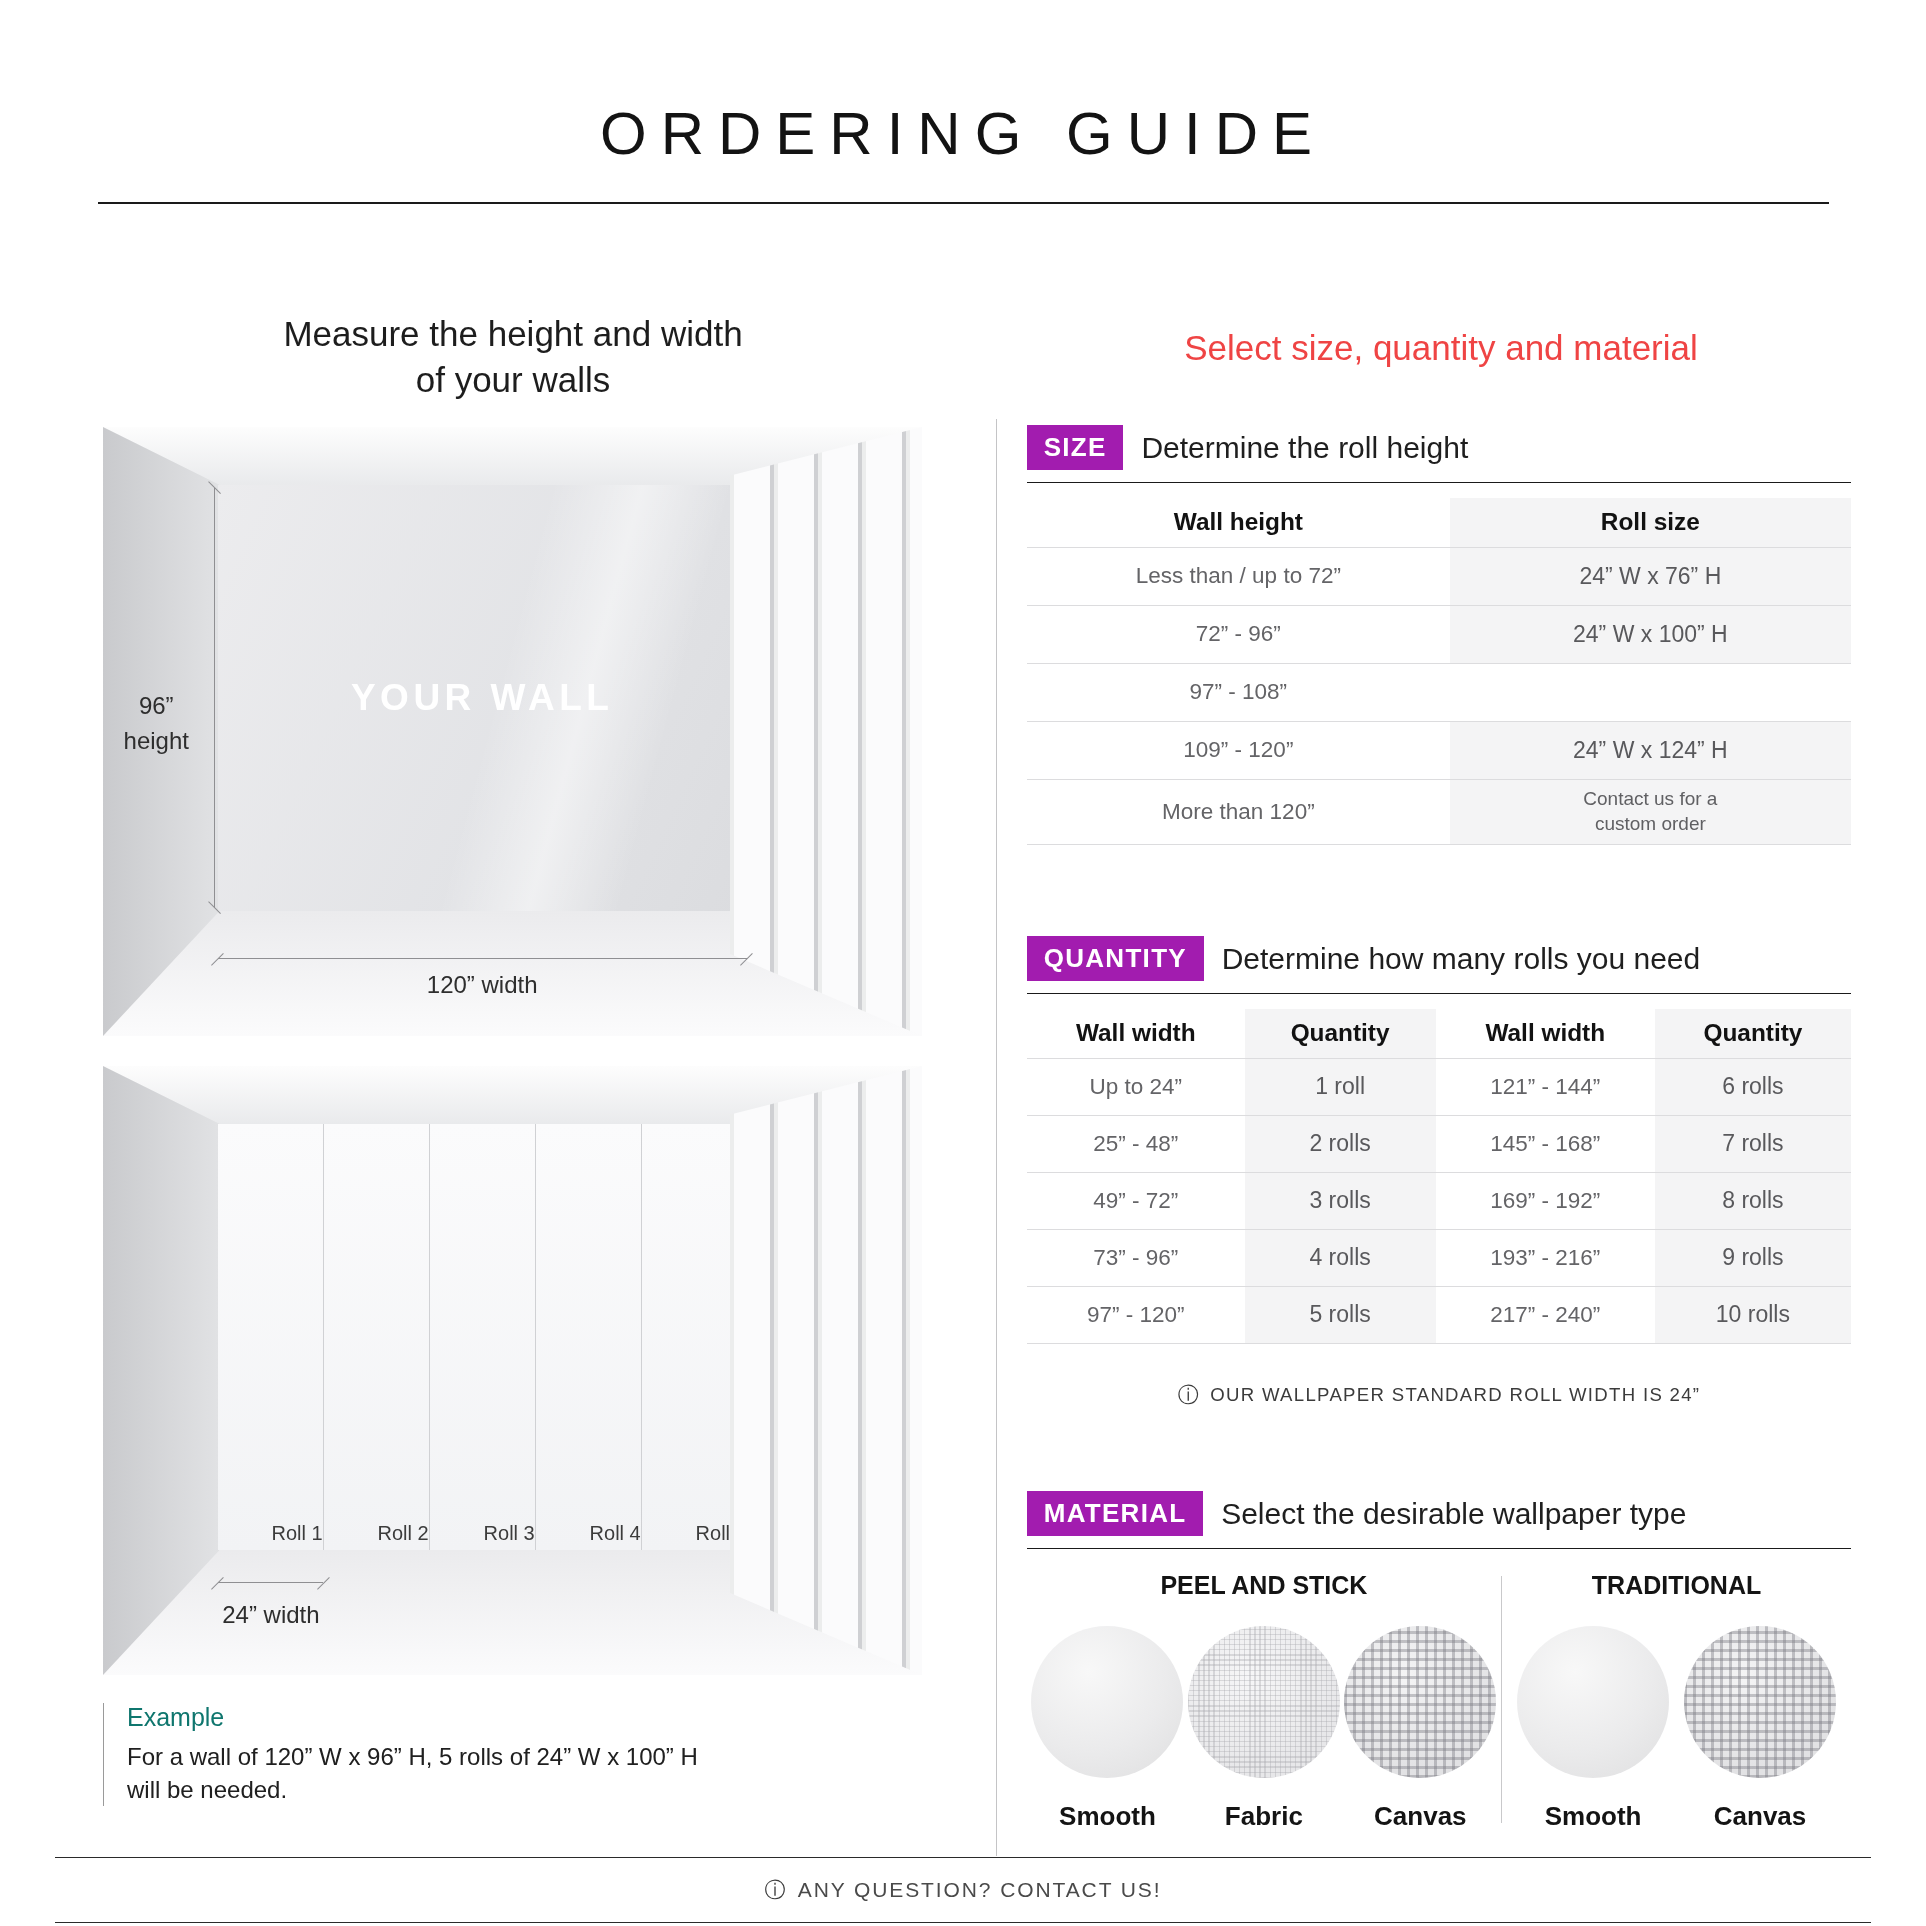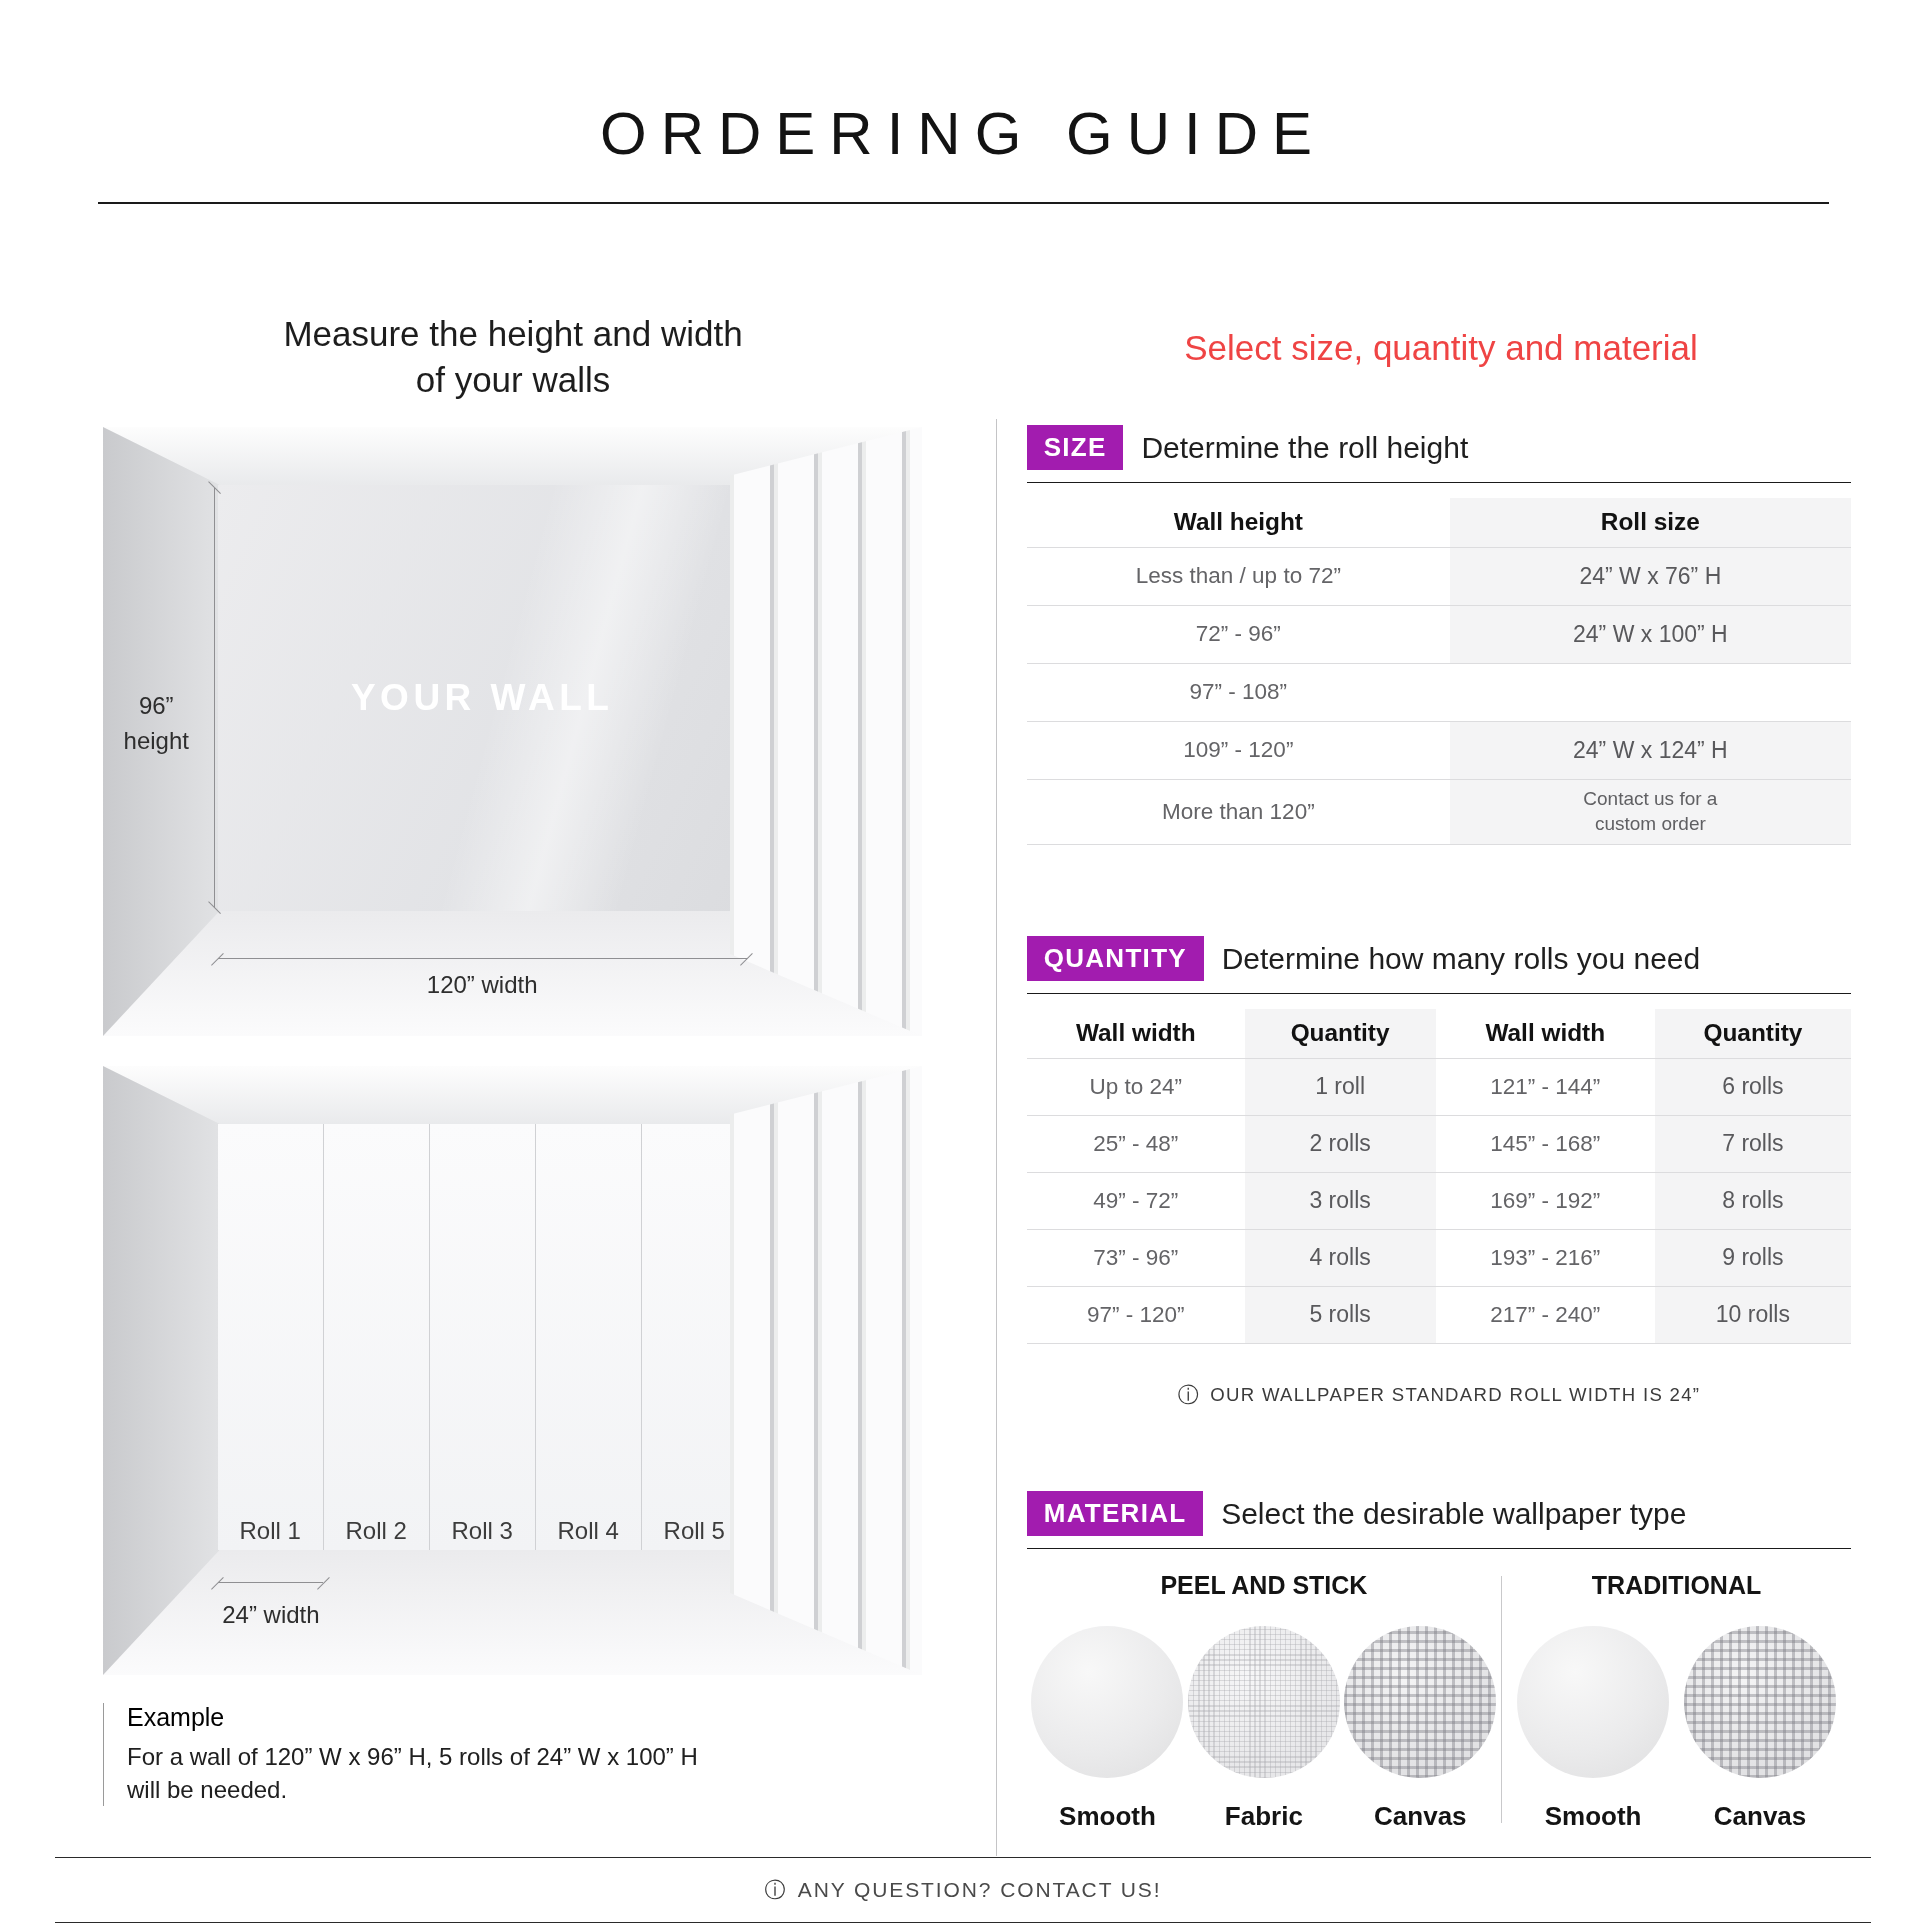--- a/index.html
+++ b/index.html
@@ -30,37 +30,37 @@
   .r-streak{position:absolute;inset:0;
             background:linear-gradient(105deg,rgba(255,255,255,0) 52%,rgba(255,255,255,.5) 66%,rgba(255,255,255,0) 80%);}
   .wall-label{position:absolute;inset:0;display:flex;align-items:center;justify-content:center;
               color:#ffffff;font-size:37px;font-weight:700;letter-spacing:4.5px;}
   .r-window{position:absolute;right:0;top:0;width:23.5%;height:100%;
             background:repeating-linear-gradient(90deg,#eceded 0 3.9px,#fbfbfc 3.9px 40px,#cfd0d3 40px 44px);
             clip-path:polygon(0 8%,100% 0,100% 100%,0 86.5%);}
   .r-panels{position:absolute;left:14%;top:9.5%;width:64.6%;height:70%;display:flex;}
   .r-panel{flex:1;position:relative;background:linear-gradient(180deg,#fbfbfc,#f2f3f5);border-right:1.3px solid #d0d1d4;}
   .r-panel:last-child{border-right:none;}
-  .roll-label{position:absolute;bottom:1.2%;left:0;width:100%;text-align:center;font-size:24px;color:#3c3c3c;}
+  .roll-label{position:absolute;bottom:1.2%;left:0;width:100%;text-align:right;font-size:20px;color:#3c3c3c;}
 
   .measure-h{position:absolute;border-top:1.3px solid #8f8f92;}
   .measure-h::before,.measure-h::after{content:"";position:absolute;top:-8.3px;width:1.3px;height:16.7px;background:#8f8f92;transform:rotate(45deg);}
   .measure-h::before{left:-0.6px;}
   .measure-h::after{right:-0.6px;}
   .measure-v{position:absolute;border-left:1.3px solid #8f8f92;}
   .measure-v::before,.measure-v::after{content:"";position:absolute;left:-8.3px;width:16.7px;height:1.3px;background:#8f8f92;transform:rotate(45deg);}
   .measure-v::before{top:-0.6px;}
   .measure-v::after{bottom:-0.6px;}
 
   .height-label{position:absolute;left:1%;top:43%;width:11%;text-align:center;font-size:24px;line-height:1.45;color:#2e2e2e;}
   .width-label{position:absolute;left:14%;top:89.4%;width:64.6%;text-align:center;font-size:24px;color:#2e2e2e;}
   .width-label-2{position:absolute;left:9%;top:87.8%;width:23%;text-align:center;font-size:24px;color:#2e2e2e;}
 
   .example{position:absolute;left:103px;top:1703px;width:835px;border-left:1.9px solid #9a9a9a;padding-left:23px;}
-  .example-title{font-size:25px;color:#000000;margin:0 0 7.7px 0;}
+  .example-title{font-size:25px;color:#0f766e;margin:0 0 7.7px 0;}
   .example-line{font-size:24px;color:#202020;line-height:1.38;margin:0;}
 
   
   .sec{position:absolute;left:1027px;width:824px;}
   .sec-size{top:425px;}
   .sec-qty{top:936px;}
   .sec-mat{top:1491px;}
   .sec-head{display:flex;align-items:center;gap:18px;border-bottom:1.3px solid #1a1a1a;padding-bottom:11.6px;}
   .badge{background:#a21caf;color:#ffffff;font-weight:700;font-size:26px;letter-spacing:1.3px;padding:7px 16.7px;}
   .sec-sub{font-size:30px;color:#1f1f1f;}

